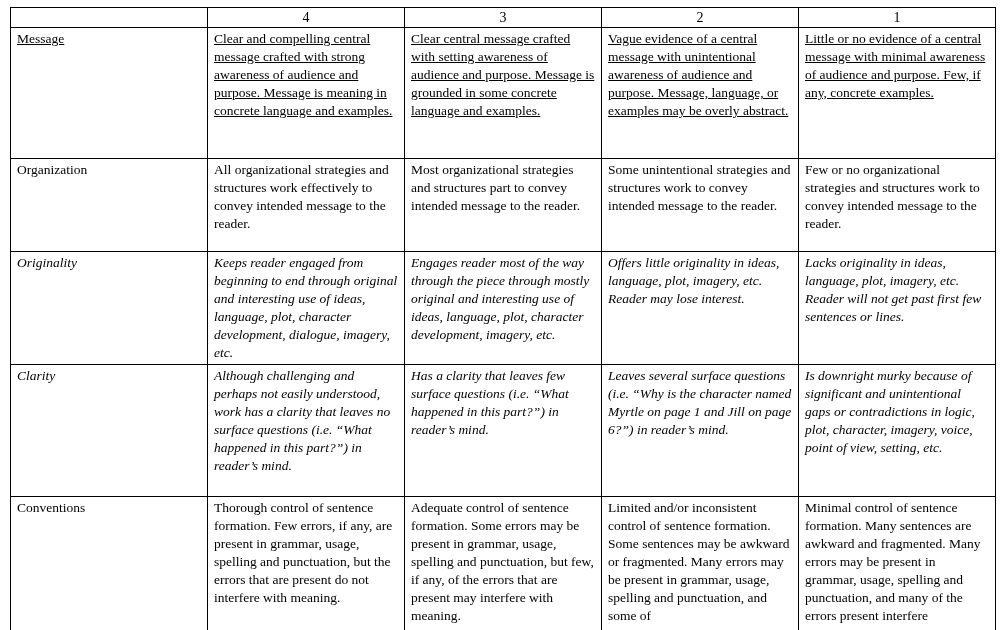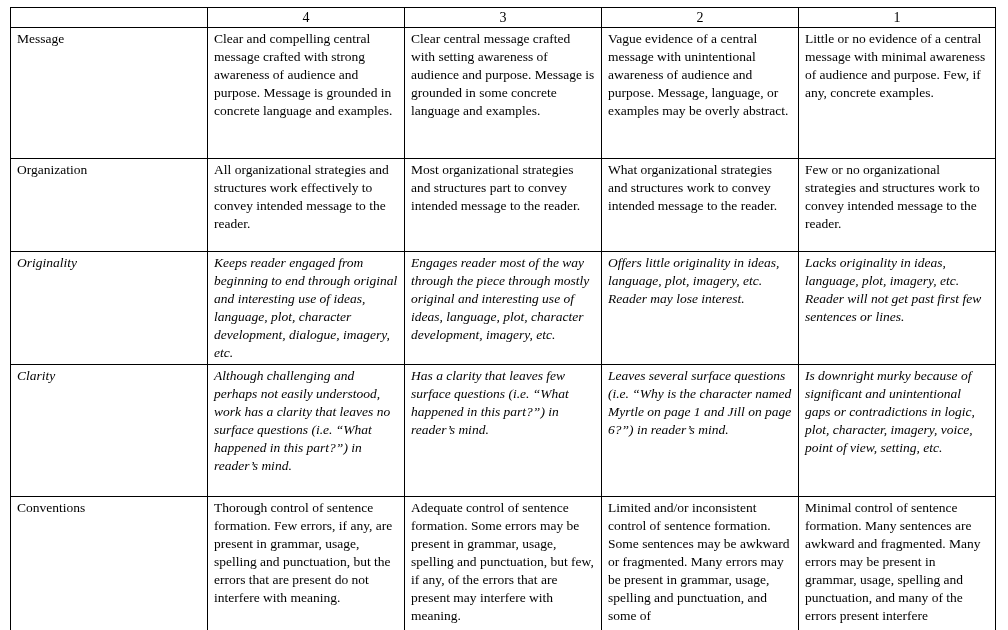--- a/index.html
+++ b/index.html
@@ -39,21 +39,21 @@
   tr.header-row th {
     height: 17px;
     padding: 1px 0 1px 0;
     text-align: center;
     font-size: 14px;
     line-height: 17px;
   }
   td.criterion {
     font-weight: bold;
   }
-  tr.row-message      { height: 131px; }
+  tr.row-message      { height: 131px; text-decoration: underline; }
   tr.row-organization { height: 93px; font-family: Liberation Serif, serif;  }
   tr.row-originality  { height: 112px; font-style: italic; }
   tr.row-clarity      { height: 132px; font-style: italic; }
   tr.row-conventions  { height: 200px; }
 </style>
 </head>
 <body>
 
 <div class="sheet">
   <table class="rubric">
@@ -68,31 +68,31 @@
       <tr class="header-row">
         <th></th>
         <th>4</th>
         <th>3</th>
         <th>2</th>
         <th>1</th>
       </tr>
 
       <tr class="row-message">
         <td class="criterion">Message</td>
-        <td>Clear and compelling central message crafted with strong awareness of audience and purpose. Message is grounded in concrete language and examples.</td>
+        <td>Clear and compelling central message crafted with strong awareness of audience and purpose. Message is meaning in concrete language and examples.</td>
         <td>Clear central message crafted with setting awareness of audience and purpose. Message is grounded in some concrete language and examples.</td>
         <td>Vague evidence of a central message with unintentional awareness of audience and purpose. Message, language, or examples may be overly abstract.</td>
         <td>Little or no evidence of a central message with minimal awareness of audience and purpose. Few, if any, concrete examples.</td>
       </tr>
 
       <tr class="row-organization">
         <td class="criterion">Organization</td>
         <td>All organizational strategies and structures work effectively to convey intended message to the reader.</td>
         <td>Most organizational strategies and structures part to convey intended message to the reader.</td>
-        <td>What organizational strategies and structures work to convey intended message to the reader.</td>
+        <td>Some unintentional strategies and structures work to convey intended message to the reader.</td>
         <td>Few or no organizational strategies and structures work to convey intended message to the reader.</td>
       </tr>
 
       <tr class="row-originality">
         <td class="criterion">Originality</td>
         <td>Keeps reader engaged from beginning to end through original and interesting use of ideas, language, plot, character development, dialogue, imagery, etc.</td>
         <td>Engages reader most of the way through the piece through mostly original and interesting use of ideas, language, plot, character development, imagery, etc.</td>
         <td>Offers little originality in ideas, language, plot, imagery, etc. Reader may lose interest.</td>
         <td>Lacks originality in ideas, language, plot, imagery, etc. Reader will not get past first few sentences or lines.</td>
       </tr>

